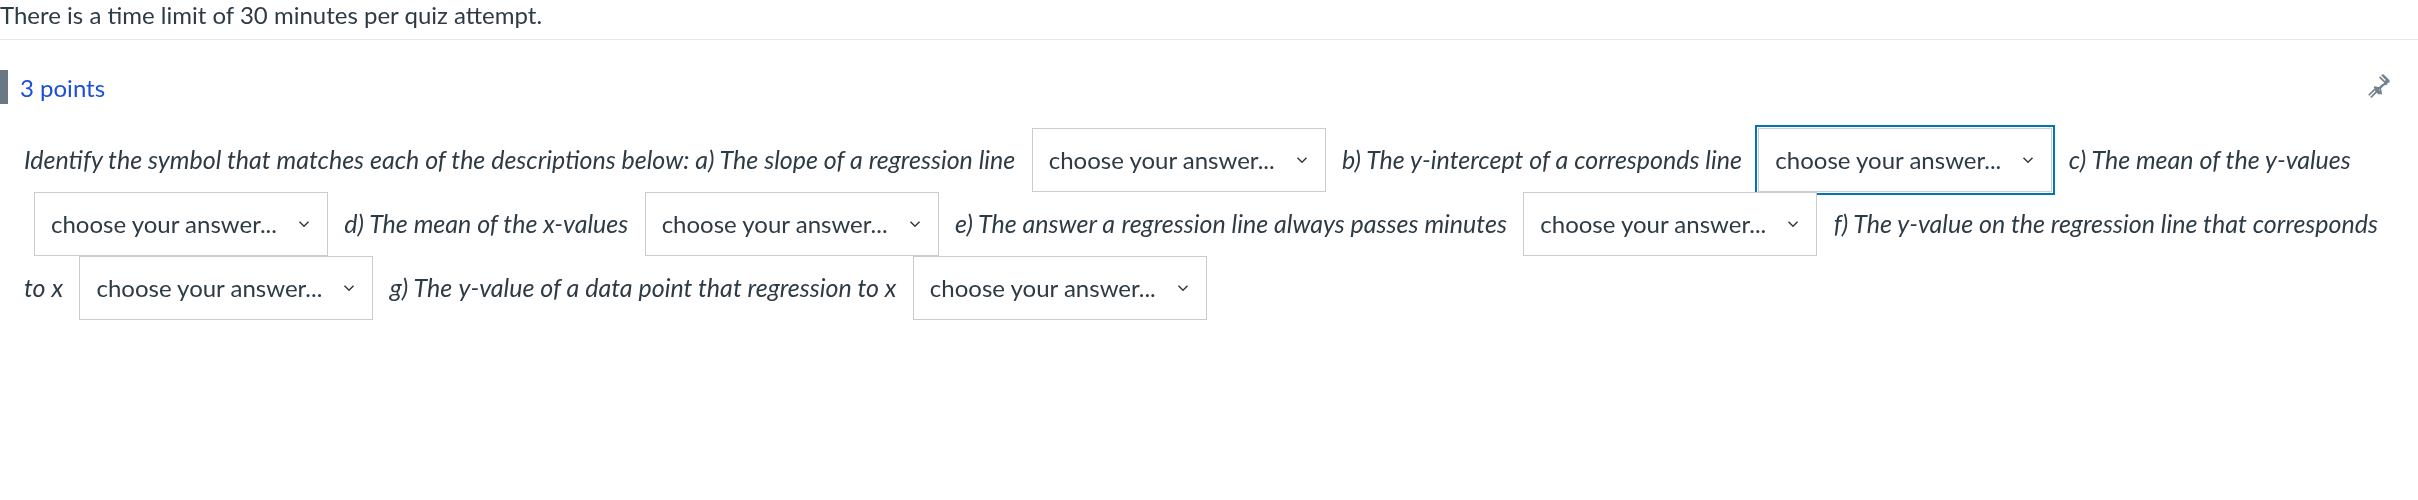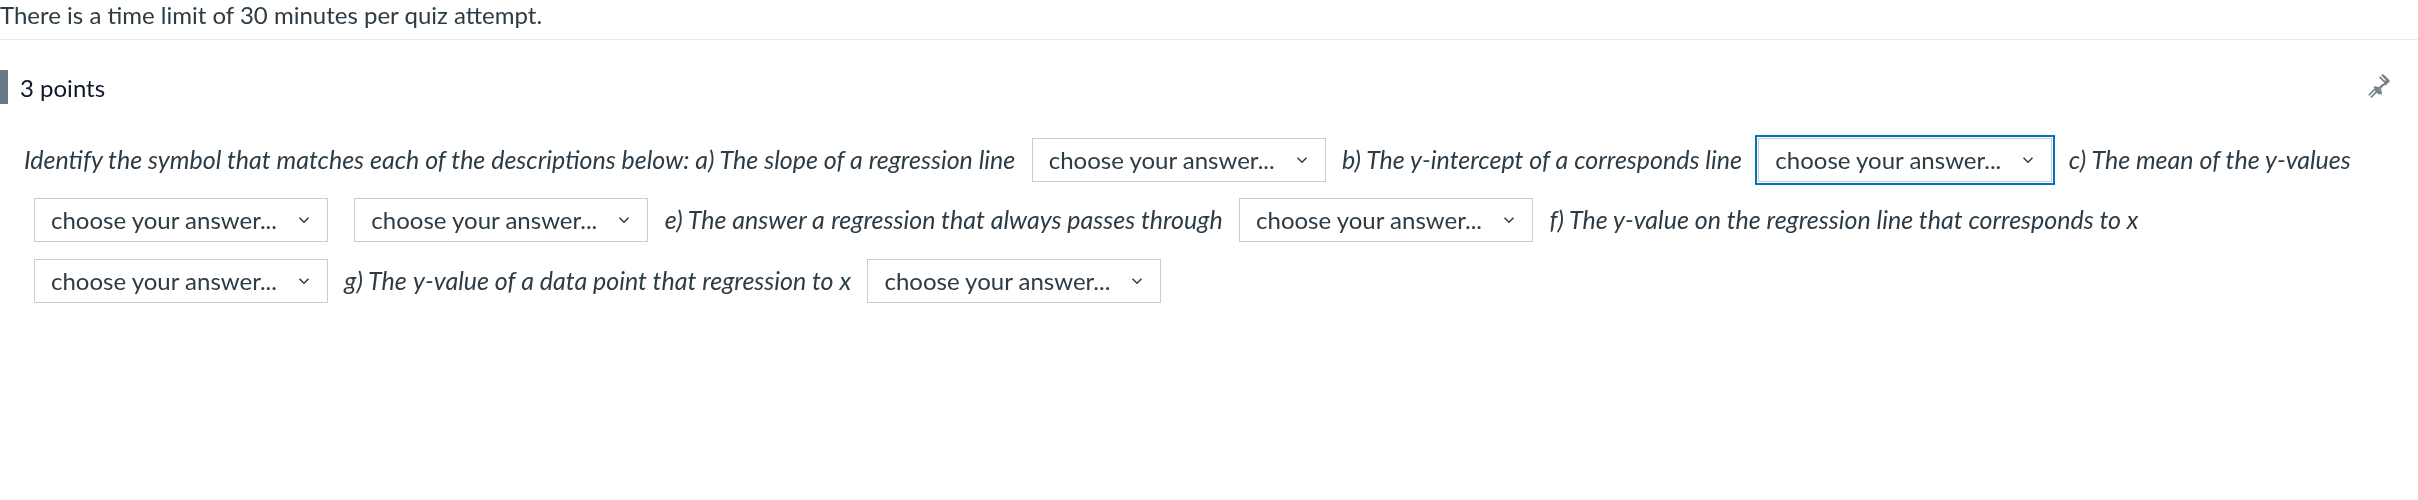--- a/index.html
+++ b/index.html
@@ -35,42 +35,42 @@
     align-items: center;
   }
   .points-bar {
     width: 8px;
     height: 34px;
     background: #6a7883;
     margin-right: 12px;
   }
   .points-text {
     font-size: 24px;
-    color: #0f172a;
+    color: #1d4ed8;
   }
   .pin-icon {
     color: #73818c;
   }
   .question-body {
     padding: 24px 24px 12px 24px;
     font-size: 25px;
     line-height: 2.3;
     color: #2d3b45;
   }
   .inline-text {
     vertical-align: middle;
     font-style: italic;
   }
   .answer-select {
     display: inline-flex;
     align-items: center;
     justify-content: flex-start;
     border: 1px solid #c7cdd1;
     background: #ffffff;
-    height: 44px;
+    height: 64px;
     padding: 0 14px 0 16px;
     margin: 0 10px;
     vertical-align: middle;
     cursor: pointer;
     font-size: 24px;
     color: #2d3b45;
     min-width: 280px;
     line-height: 1;
   }
   .answer-select.focused {
@@ -137,33 +137,34 @@
 
     <span class="answer-select">
       <span class="placeholder">choose your answer...</span>
       <span class="chev">
         <svg width="18" height="18" viewBox="0 0 24 24" fill="none" stroke="currentColor" stroke-width="2">
             <polyline points="6 9 12 15 18 9"></polyline>
           </svg>
       </span>
     </span>
 
+    <span class="inline-text">d) The mean of the x-values</span>
 
     <span class="answer-select">
       <span class="placeholder">choose your answer...</span>
       <span class="chev">
         <svg width="18" height="18" viewBox="0 0 24 24" fill="none" stroke="currentColor" stroke-width="2">
             <polyline points="6 9 12 15 18 9"></polyline>
           </svg>
       </span>
     </span>
 
     <span class="inline-text">e) The answer a</span>
 
-    <span class="inline-text">regression that always passes through</span>
+    <span class="inline-text">regression line always passes minutes</span>
 
     <span class="answer-select">
       <span class="placeholder">choose your answer...</span>
       <span class="chev">
         <svg width="18" height="18" viewBox="0 0 24 24" fill="none" stroke="currentColor" stroke-width="2">
             <polyline points="6 9 12 15 18 9"></polyline>
           </svg>
       </span>
     </span>
 

